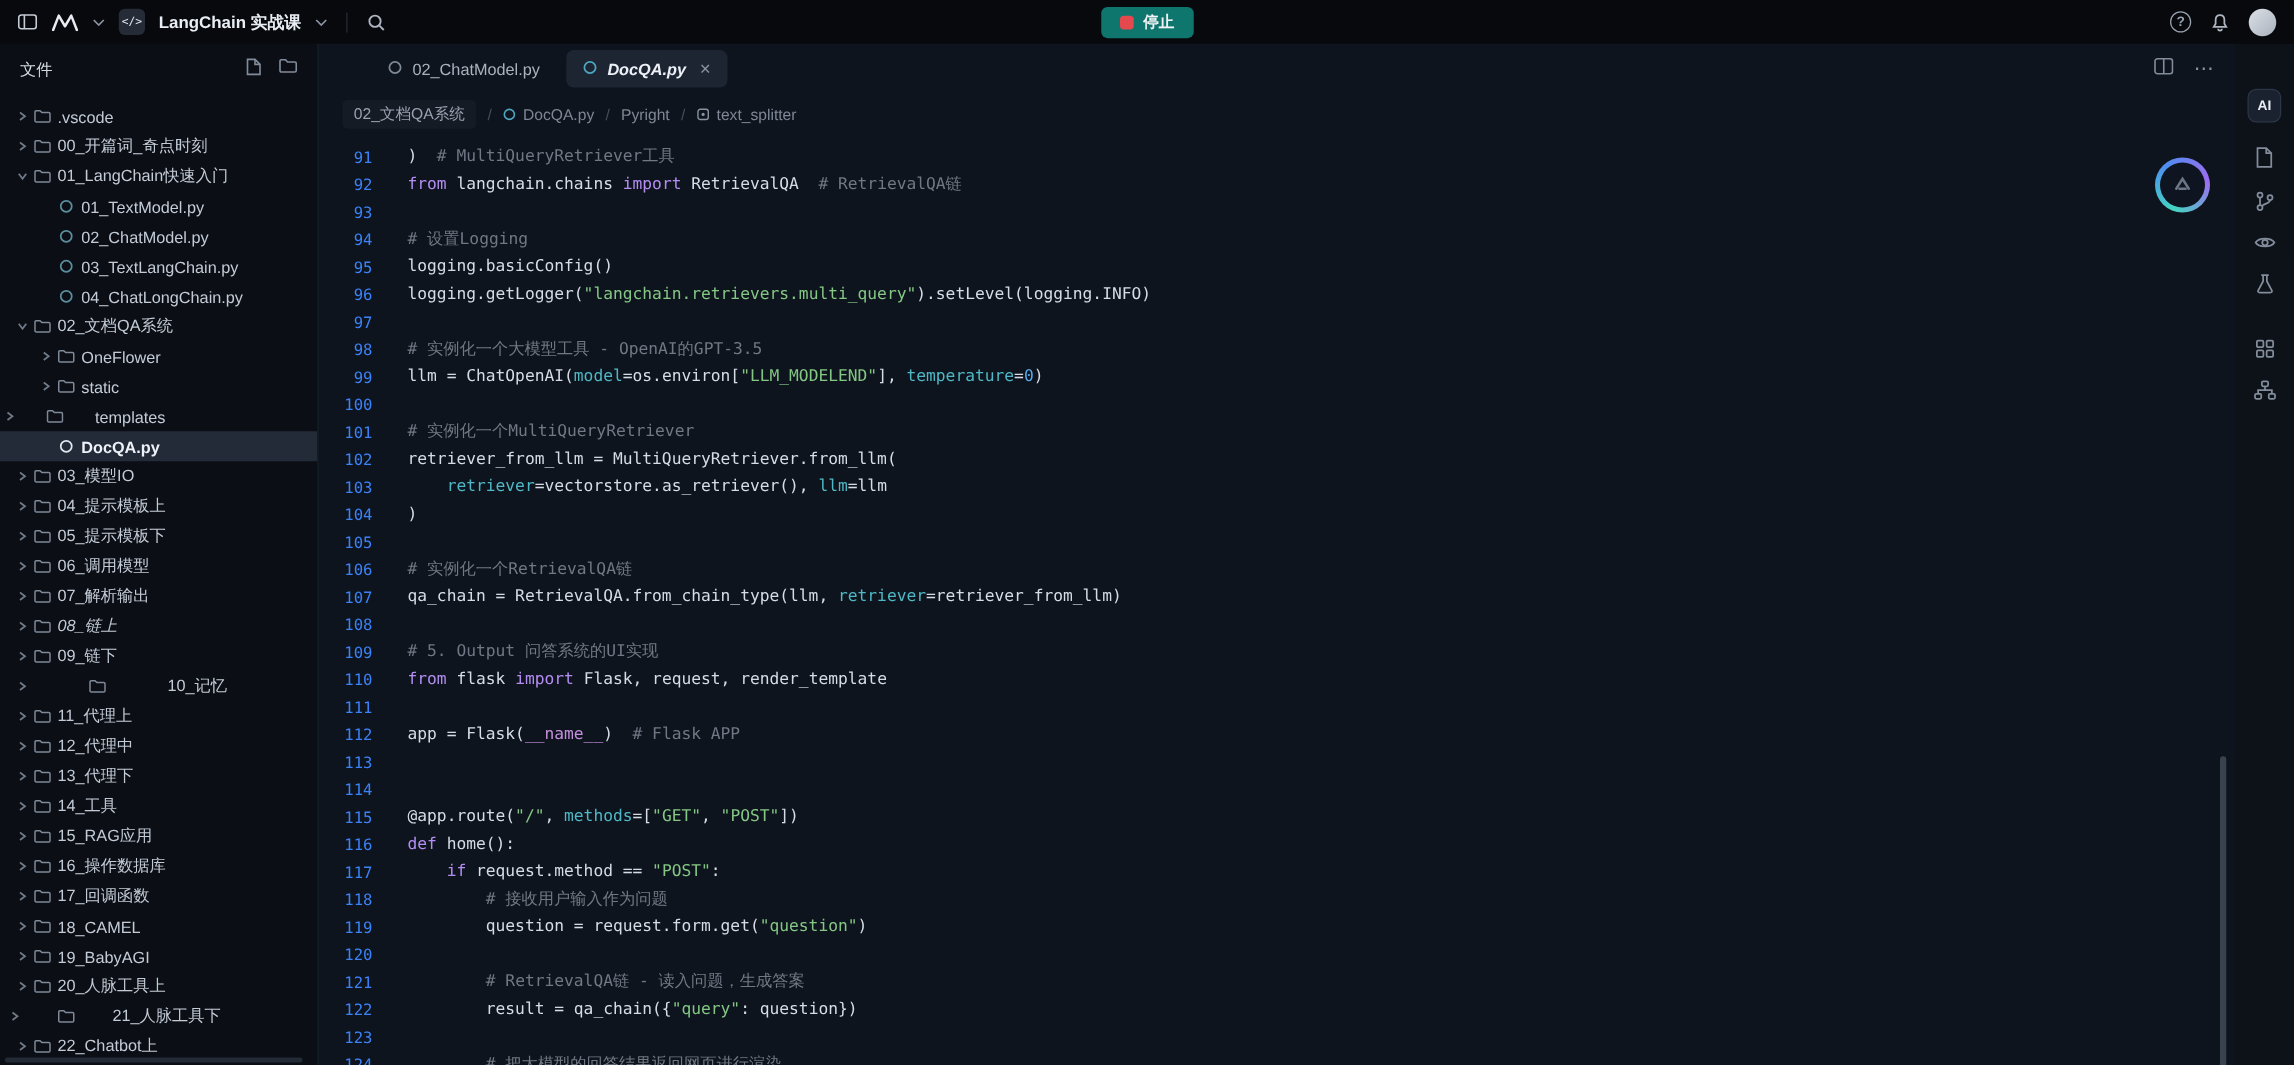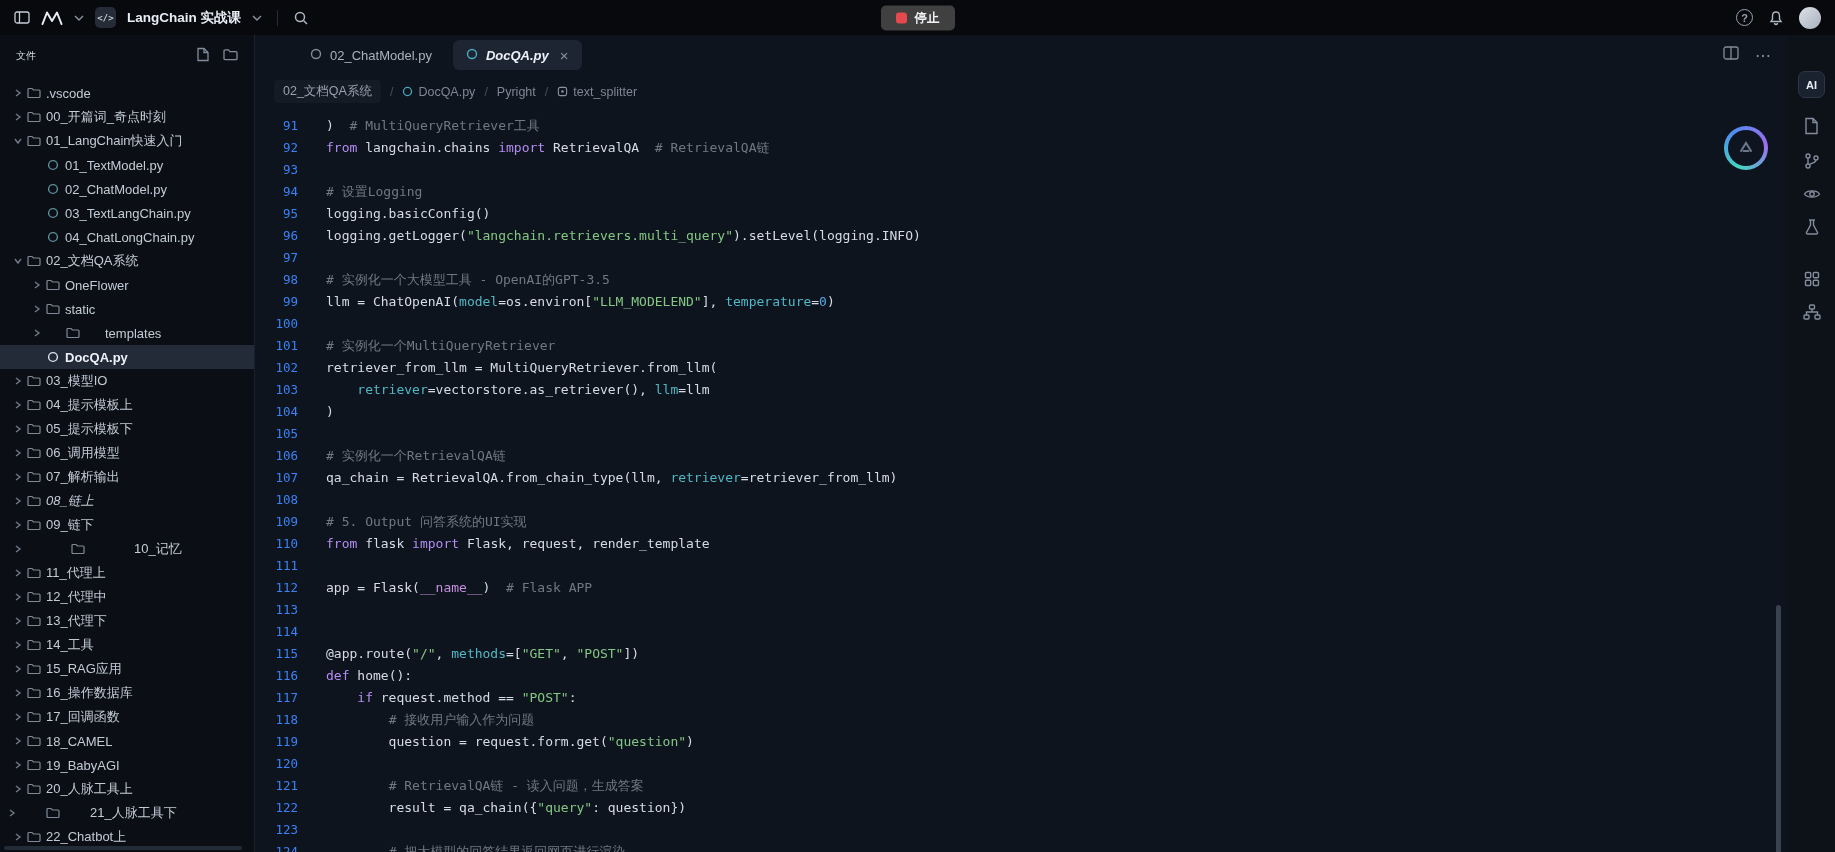--- a/index.html
+++ b/index.html
@@ -10,35 +10,35 @@
 
   
   .topbar { height:35px; background:#07090d; display:flex; align-items:center; padding:0 14px; position:relative; }
   .tb-left { display:flex; align-items:center; gap:11px; }
   .tb-ico { display:flex; align-items:center; justify-content:center; }
   .ws-tile { width:21px; height:21px; border-radius:5px; background:#262c37; color:#dfe5ec;
              font-family:"DejaVu Sans Mono",monospace; font-size:9px; display:flex; align-items:center; justify-content:center; }
   .ws-name { color:#e9edf4; font-weight:700; font-size:13.5px; }
   .tb-sep { width:1px; height:16px; background:#242c38; margin:0 4px; }
   .stop-btn { position:absolute; left:50%; top:50%; transform:translate(-50%,-50%);
-              display:flex; align-items:center; gap:8px; background:#404040; border:none; border-radius:5px;
+              display:flex; align-items:center; gap:8px; background:#0f766e; border:none; border-radius:5px;
               height:25px; padding:0 15px; color:#f0f2f5; font-size:12.5px; font-weight:600; cursor:pointer; }
   .stop-ico { width:11px; height:11px; background:#e5484d; border-radius:3px; }
   .tb-right { margin-left:auto; display:flex; align-items:center; gap:15px; }
   .help-ico { width:17px; height:17px; border:1.4px solid #98a1ae; border-radius:50%; color:#98a1ae;
               font-size:11px; font-weight:700; display:flex; align-items:center; justify-content:center; }
   .avatar-top { width:22px; height:22px; border-radius:50%; background:linear-gradient(135deg,#dde1e7,#a8b1bd); }
 
   
   .main { display:flex; height:817px; }
 
   
   .sidebar { width:255px; flex:none; background:#0b0f15; border-right:1px solid #1a212c; position:relative; overflow:hidden; }
   .sb-head { height:42px; display:flex; align-items:center; padding:0 16px; }
-  .sb-title { color:#d5dbe3; font-size:10px; }
+  .sb-title { color:#d5dbe3; font-size:13px; }
   .sb-head-icons { margin-left:auto; display:flex; gap:13px; }
   .tree { padding-top:4px; }
   .trow { height:24px; display:flex; align-items:center; font-size:13px; color:#c3cbd7; cursor:pointer; white-space:nowrap; }
   .trow.sel { background:#232b38; color:#eef2f8; font-weight:700; }
   .chev { width:15px; flex:none; display:flex; justify-content:center; align-items:center; }
   .chev-sp { width:15px; flex:none; }
   .fico { width:18px; flex:none; display:flex; align-items:center; justify-content:center; }
   .tlabel { margin-left:3px; }
   .sb-hscroll { position:absolute; left:4px; bottom:2px; width:238px; height:4px; background:#232b36; border-radius:2px; }
 
@@ -268,21 +268,21 @@
                 <polyline points="2,1 6,4 2,7"></polyline>
               </svg>
             </span>
             <span class="fico">
               <svg width="14" height="12" viewBox="0 0 14 12" fill="none" stroke="#7f8998" stroke-width="1.2">
                 <path d="M1 2.5 Q1 1.5 2 1.5 H5 L6.5 3 H12 Q13 3 13 4 V9.5 Q13 10.5 12 10.5 H2 Q1 10.5 1 9.5 Z"></path>
               </svg>
             </span>
             <span class="tlabel">static</span>
           </div>
-          <div class="trow" style="padding-left: 29px; gap: 20px;">
+          <div class="trow" style=" gap: 20px;">
             <span class="chev">
               <svg width="8" height="8" viewBox="0 0 8 8" fill="none" stroke="#707a88" stroke-width="1.4">
                 <polyline points="2,1 6,4 2,7"></polyline>
               </svg>
             </span>
             <span class="fico">
               <svg width="14" height="12" viewBox="0 0 14 12" fill="none" stroke="#7f8998" stroke-width="1.2">
                 <path d="M1 2.5 Q1 1.5 2 1.5 H5 L6.5 3 H12 Q13 3 13 4 V9.5 Q13 10.5 12 10.5 H2 Q1 10.5 1 9.5 Z"></path>
               </svg>
             </span>

